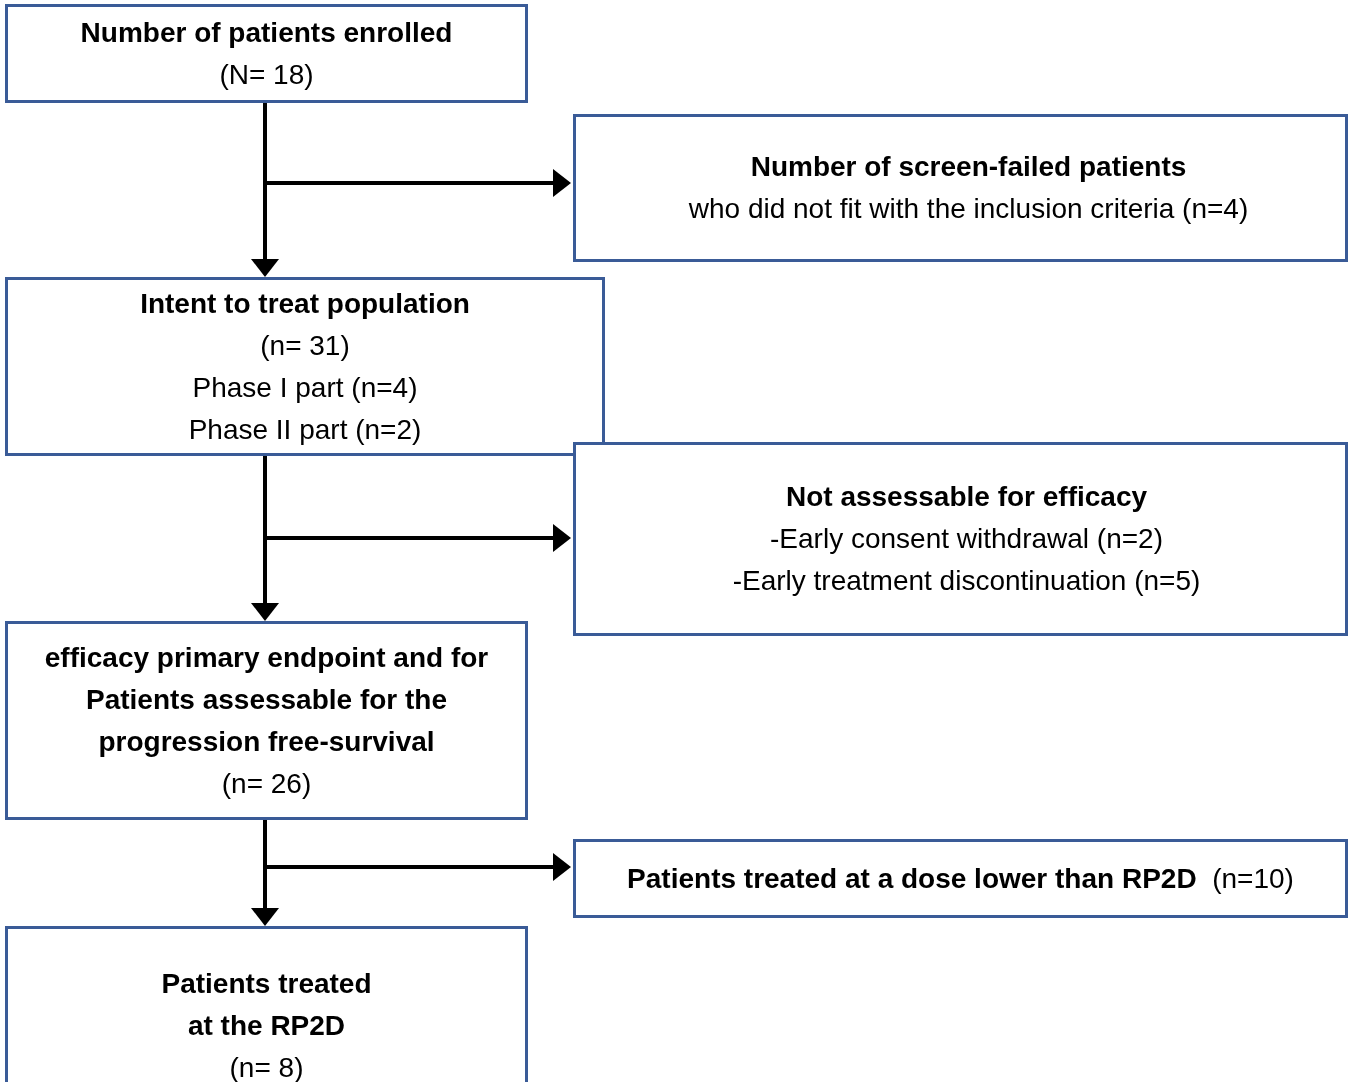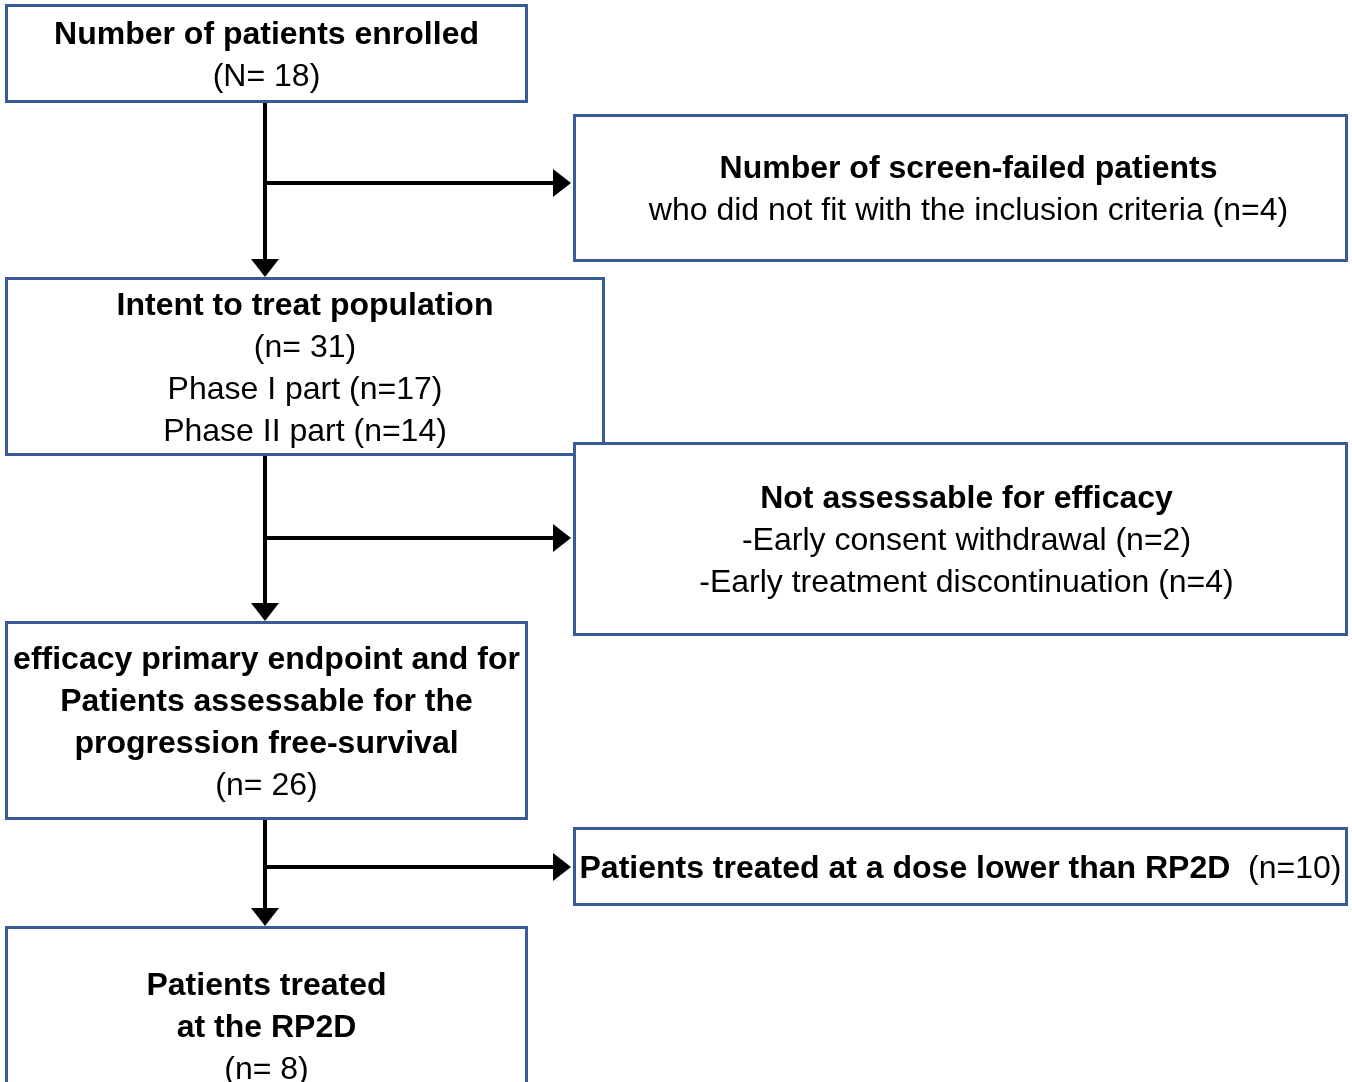--- a/index.html
+++ b/index.html
@@ -26,21 +26,21 @@
   .box {
     position: absolute;
     box-sizing: border-box;
     border: 3px solid #3a5b97;
     background: #ffffff;
     display: flex;
     flex-direction: column;
     justify-content: center;
     align-items: center;
     text-align: left;
-    font-size: 32px;
+    font-size: 28px;
     line-height: 42px;
   }
   .box .line {
     white-space: pre-wrap;
   }
   .bold {
     font-weight: 700;
   }
   
   #box-enrolled       { left: 5px;   top: 4px;   width: 523px; height: 99px;  }
@@ -83,38 +83,38 @@
   </div>
 
   <div class="box" id="box-screen-failed" style="border-color: rgb(58, 91, 151); padding-left: 16px;">
     <div class="line bold">Number of screen-failed patients</div>
     <div class="line">who did not fit with the inclusion criteria (n=4)</div>
   </div>
 
   <div class="box" id="box-itt" style="border-color: rgb(58, 91, 151);">
     <div class="line bold">Intent to treat population</div>
     <div class="line">(n= 31)</div>
-    <div class="line">Phase I part (n=17)</div>
-    <div class="line">Phase II part (n=14)</div>
+    <div class="line">Phase I part (n=4)</div>
+    <div class="line">Phase II part (n=2)</div>
   </div>
 
   <div class="box" id="box-not-assessable" style="border-color: rgb(58, 91, 151); padding-left: 12px;">
     <div class="line bold">Not assessable for efficacy</div>
     <div class="line">-Early consent withdrawal (n=2)</div>
-    <div class="line">-Early treatment discontinuation (n=4)</div>
+    <div class="line">-Early treatment discontinuation (n=5)</div>
   </div>
 
   <div class="box" id="box-assessable" style="border-color: rgb(58, 91, 151);">
     <div class="line bold">efficacy primary endpoint and for</div>
     <div class="line bold">Patients assessable for the</div>
     <div class="line bold">progression free-survival</div>
     <div class="line">(n= 26)</div>
   </div>
 
-  <div class="box" id="box-lower-dose" style="border-color: rgb(58, 91, 151);">
+  <div class="box" id="box-lower-dose" style="border-color: rgb(58, 91, 151); margin-top: 12px;">
     <div class="line"><span class="bold">Patients treated at a dose lower than RP2D</span><span>  (n=10)</span></div>
   </div>
 
   <div class="box" id="box-rp2d" style="border-color: rgb(58, 91, 151);">
     <div class="line bold">Patients treated</div>
     <div class="line bold">at the RP2D</div>
     <div class="line">(n= 8)</div>
   </div>
 
 </div>

